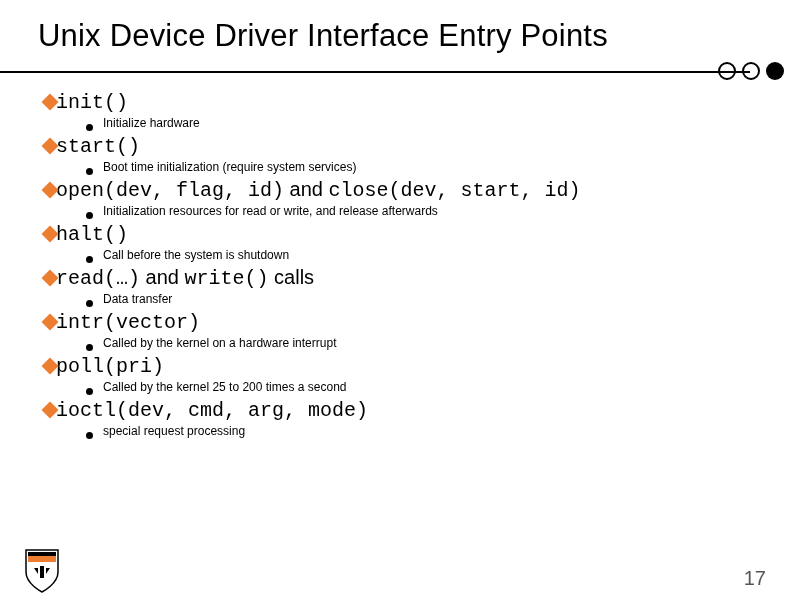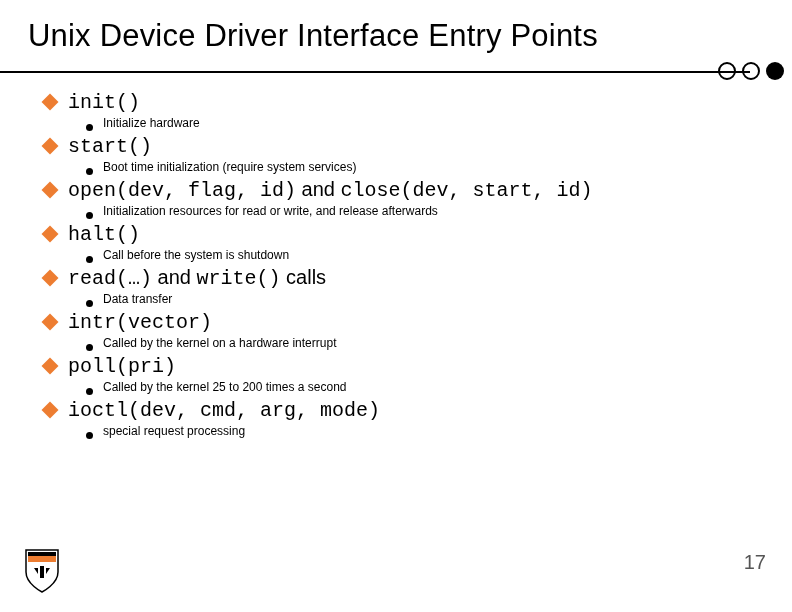--- a/index.html
+++ b/index.html
@@ -13,21 +13,21 @@
   }
   .slide {
     width: 100%;
     height: 100%;
     position: relative;
   }
   .title {
     font-size: 31px;
     font-weight: normal;
     color: #000;
-    padding: 18px 0 8px 28px;
+    padding: 18px 0 8px 38px;
     letter-spacing: 0.2px;
   }
   .rule-row {
     position: relative;
     height: 20px;
     margin-bottom: 8px;
   }
   .rule-line {
     position: absolute;
     left: 0;
@@ -58,21 +58,20 @@
   }
   .content {
     padding: 0 60px 0 40px;
   }
   .item {
     margin-bottom: 2px;
   }
   .l1 {
     display: flex;
     align-items: flex-start;
-    gap: 12px;
     margin-bottom: 2px;
   }
   .diamond {
     width: 12px;
     height: 12px;
     background: #ED7D31;
     transform: rotate(45deg);
     flex: 0 0 12px;
     margin-top: 6px;
     margin-left: 4px;
@@ -107,21 +106,21 @@
   .logo {
     position: absolute;
     left: 24px;
     bottom: 18px;
     width: 36px;
     height: 46px;
   }
   .pagenum {
     position: absolute;
     right: 26px;
-    bottom: 38px;
+    bottom: 22px;
     font-size: 20px;
     color: #555;
   }
 </style>
 </head>
 <body>
 
 <div class="slide">
   <div class="title">Unix Device Driver Interface Entry Points</div>
 

